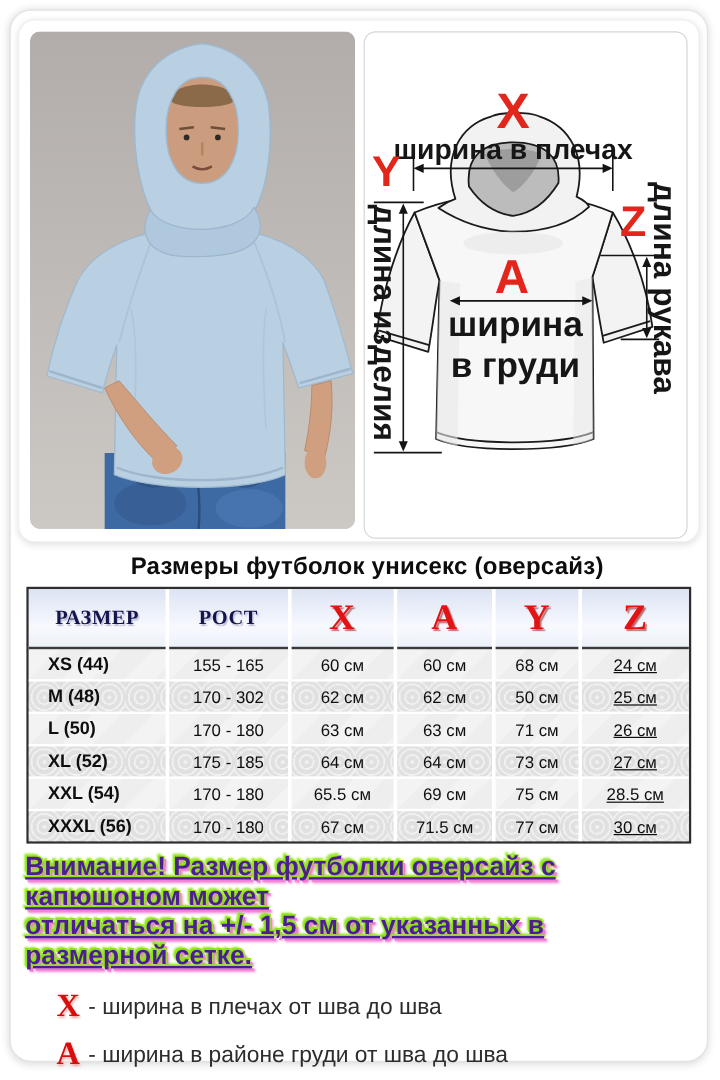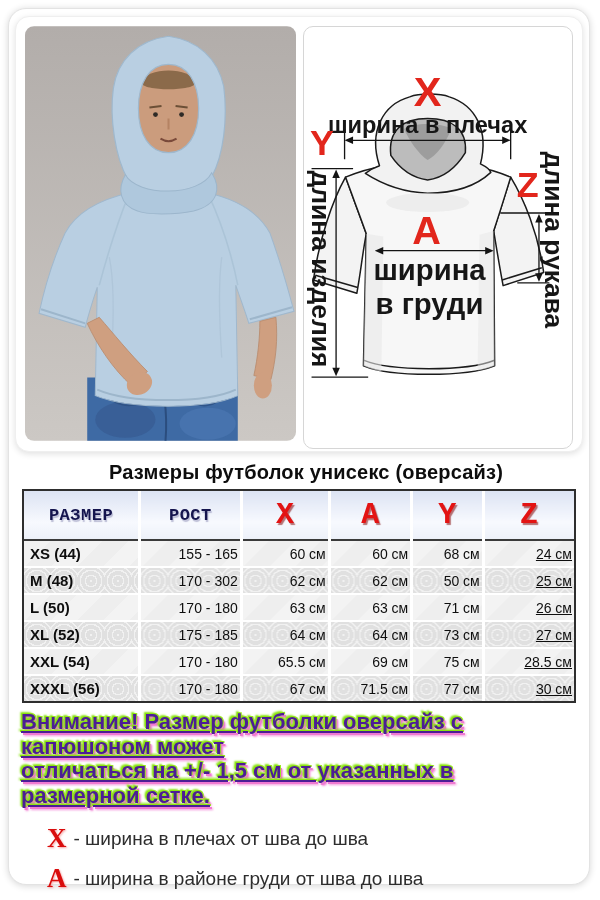--- a/index.html
+++ b/index.html
@@ -34,35 +34,35 @@
   }
   
   .table-frame{margin:0 13px;border:2px solid #2e2e2e;background:#fff;}
   table.size-table{width:100%;border-collapse:collapse;table-layout:fixed;}
   .size-table col.c1{width:21%}.size-table col.c2{width:18.5%}
   .size-table col.c3{width:16%}.size-table col.c4{width:15%}
   .size-table col.c5{width:13%}.size-table col.c6{width:16.5%}
   .size-table th{
     height:46px;background:linear-gradient(180deg,#dce3f3 0%,#f7f9fe 65%,#edf1f9 100%);
     border-right:3px solid #fff;border-bottom:2px solid #3a3a3a;
-    font-family:Liberation Mono, monospace;
+    font-family:Liberation Serif, serif;
     font-size:17px;color:#15154e;letter-spacing:.5px;
     text-shadow:1px 1.5px 1px rgba(80,80,140,.35);
   }
   .size-table th:last-child{border-right:none;}
   .size-table th.red{
     font-size:30px;color:#e31313;
     text-shadow:1.5px 2px 1px rgba(130,0,0,.55);
   }
   .size-table td{
-    height:23px;font-size:14px;text-align:right;color:#0e0e0e;
+    height:23px;font-size:14px;text-align:center;color:#0e0e0e;
     border-right:3px solid #fff;border-top:2px solid #fff;padding:1px 2px;
   }
   .size-table td:last-child{border-right:none;text-decoration:underline;}
-  .size-table td.c-size{text-align:left;padding-left:6px;font-weight:bold;font-size:15px;}
+  .size-table td.c-size{text-align:left;padding-left:16px;font-weight:bold;font-size:15px;}
   .size-table tbody tr:nth-child(odd) td{
     background-color:#eeeeee;
     background-image:linear-gradient(135deg, rgba(255,255,255,.28) 25%, rgba(255,255,255,0) 25% 50%, rgba(255,255,255,.28) 50% 75%, rgba(255,255,255,0) 75%);
     background-size:52px 52px;
   }
   .size-table tbody tr:nth-child(even) td{
     background-color:#e0e0e0;
     background-image:repeating-radial-gradient(circle at 13px 13px,
       rgba(255,255,255,.55) 0 1.5px, rgba(255,255,255,0) 1.5px 5px,
       rgba(255,255,255,.55) 5px 6.5px, rgba(255,255,255,0) 6.5px 10px,

